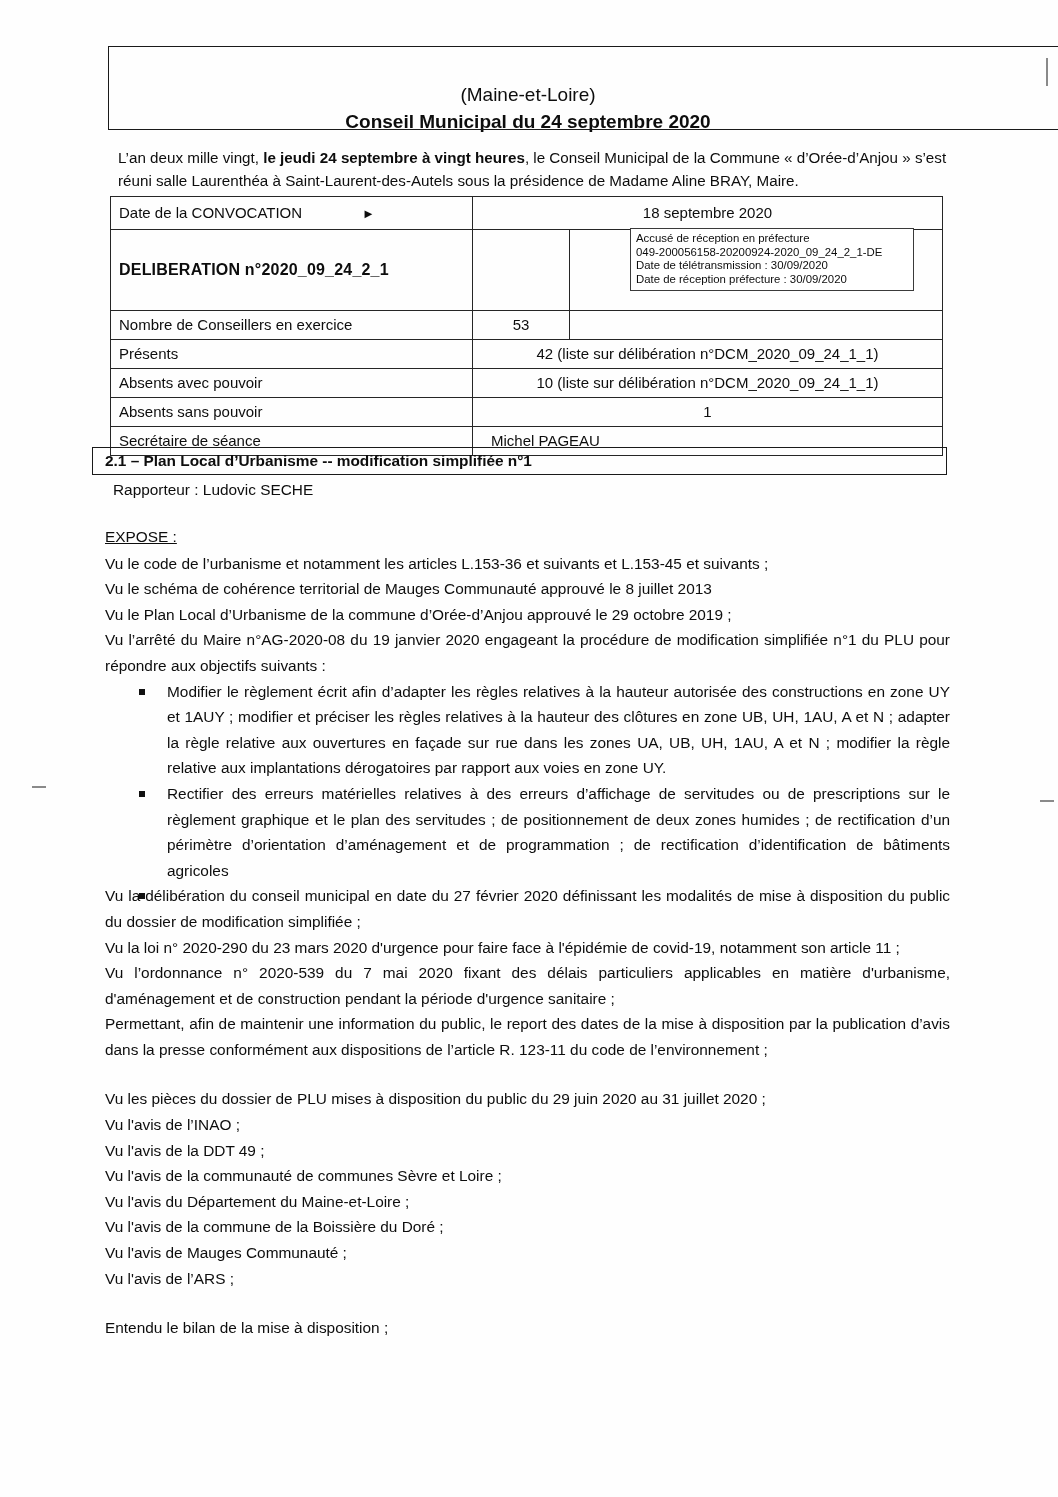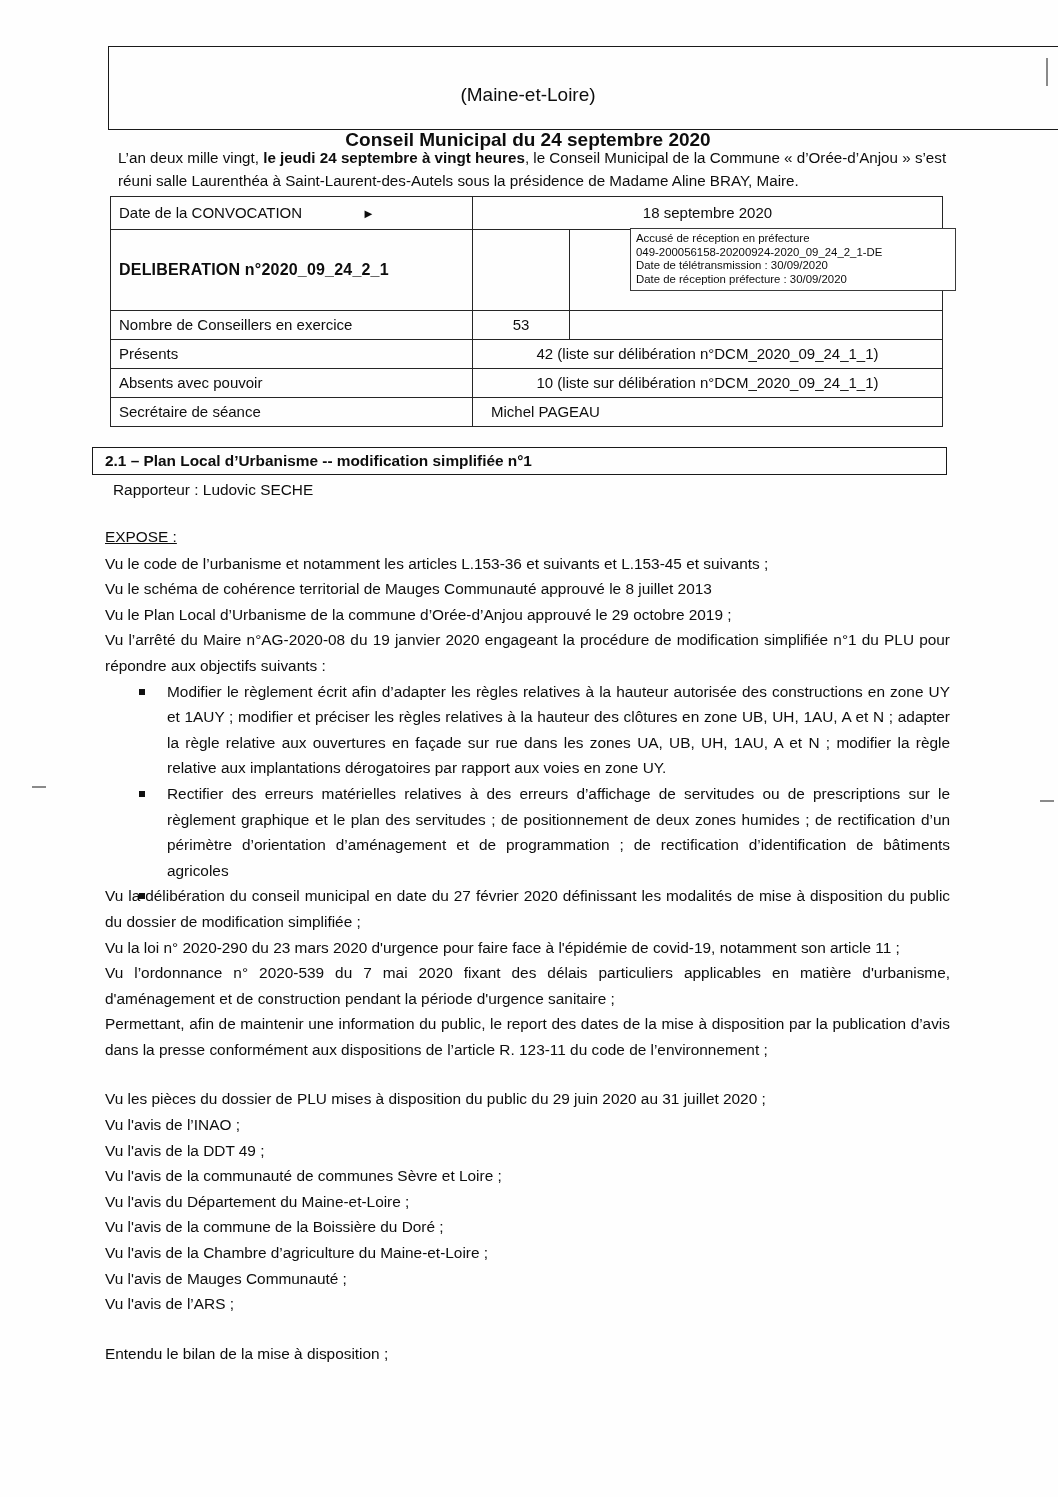--- a/index.html
+++ b/index.html
@@ -51,21 +51,21 @@
   .title-line2 {
     font-size: 19px;
     font-weight: normal;
     line-height: 25px;
     margin-top: 32px;
   }
   .title-line3 {
     font-size: 19px;
     font-weight: bold;
     line-height: 27px;
-    margin-top: 19px;
+    margin-top: 1px;
   }
   .rule-under-title {
     position: absolute;
     left: 108px;
     top: 129px;
     width: 1060px;
     border-top: 1.5px solid #1a1a1a;
   }
   .intro {
     position: absolute;
@@ -106,21 +106,21 @@
     font-size: 13px;
     padding-left: 60px;
   }
   .center { text-align: center; }
 
   
   .stamp {
     position: absolute;
     left: 630px;
     top: 228px;
-    width: 326px;
+    width: 284px;
     border: 1px solid #3a3a3a;
     background: #ffffff;
     padding: 3px 5px 4px 5px;
     font-size: 11.4px;
     line-height: 13.5px;
     box-sizing: border-box;
   }
   .stamp div { white-space: nowrap; }
   .stamp .wrapline { white-space: normal; }
 
@@ -237,20 +237,24 @@
       </tr>
       <tr>
         <td class="c-label">Présents</td>
         <td class="center" colspan="2">42  (liste sur délibération n°DCM_2020_09_24_1_1)</td>
       </tr>
       <tr>
         <td class="c-label">Absents avec pouvoir</td>
         <td class="center" colspan="2">10 (liste sur délibération n°DCM_2020_09_24_1_1)</td>
       </tr>
       <tr>
+        <td class="c-label">Absents sans pouvoir</td>
+        <td class="center" colspan="2">1</td>
+      </tr>
+      <tr>
         <td class="c-label">Secrétaire de séance</td>
         <td colspan="2" style="padding-left:18px;">Michel PAGEAU</td>
       </tr>
     </tbody>
       </table>
 
     <div class="stamp">
       <div>Accusé de réception en préfecture</div>
       <div class="wrapline">049-200056158-20200924-2020_09_24_2_1-DE</div>
       <div>Date de télétransmission : 30/09/2020</div>
@@ -282,21 +286,20 @@
 
       <div class="gap"></div>
 
       <div class="list-simple">
         <div>Vu les pièces du dossier de PLU mises à disposition du public du 29 juin 2020 au 31 juillet 2020 ;</div>
         <div>Vu l'avis de l’INAO ;</div>
         <div>Vu l'avis de la DDT 49 ;</div>
         <div>Vu l'avis de la communauté de communes Sèvre et Loire ;</div>
         <div>Vu l'avis du Département du Maine-et-Loire ;</div>
         <div>Vu l'avis de la commune de la Boissière du Doré ;</div>
-        <div>Vu l'avis de la Chambre d’agriculture du Maine-et-Loire ;</div>
         <div>Vu l'avis de Mauges Communauté ;</div>
         <div>Vu l'avis de l’ARS ;</div>
       </div>
 
       <div class="gap"></div>
 
       <div class="p">Entendu le bilan de la mise à disposition ;</div>
     </div>
 
   </div>

